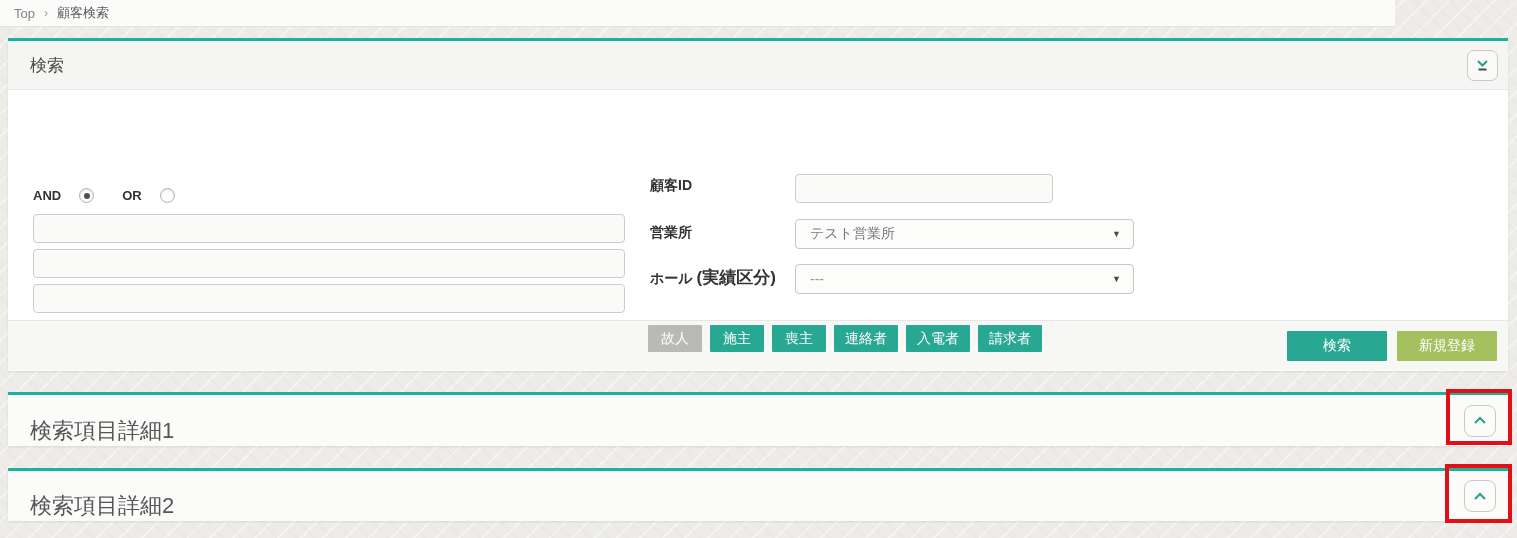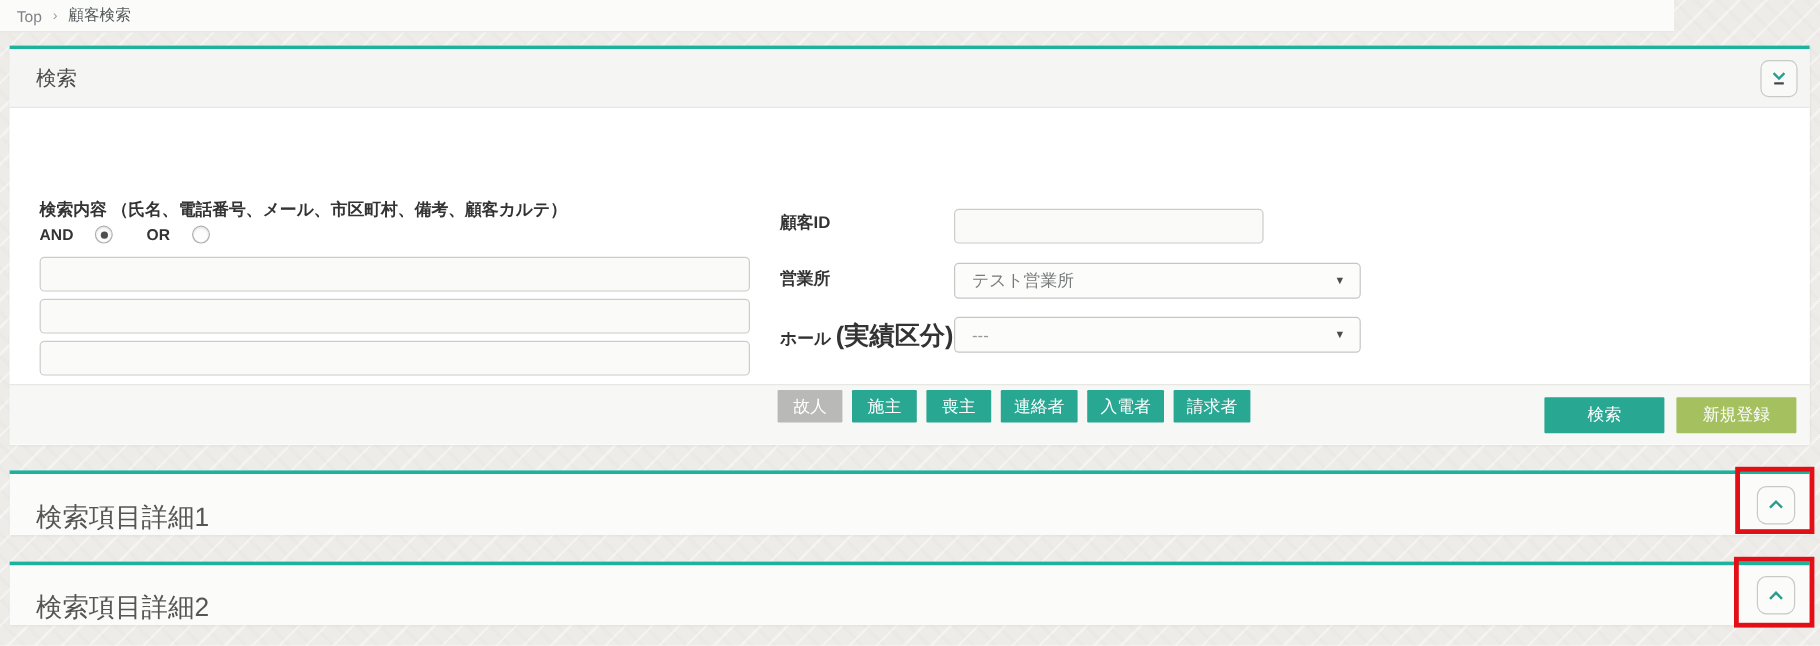--- a/index.html
+++ b/index.html
@@ -64,21 +64,21 @@
   }
   .kw-input {
     position:absolute; left:25px; width:592px; height:29px;
     border:1px solid #cccccb; border-radius:4px; background:#fafaf9;
     font-size:13px; padding:0 8px; color:#333; outline:none;
   }
   #kw1 { top:124px; } #kw2 { top:159px; } #kw3 { top:194px; }
 
   
   .fld-label { position:absolute; left:642px; font-size:14px; font-weight:bold; color:#333; }
-  .fld-label .big { font-size:21px; }
+  .fld-label .big { font-size:17px; }
   .cid-input {
     position:absolute; left:787px; top:84px; width:258px; height:29px;
     border:1px solid #cccccb; border-radius:4px; background:#fafaf9;
     font-size:13px; padding:0 8px; color:#333; outline:none;
   }
   .select-box {
     position:absolute; left:787px; width:339px; height:30px;
     border:1px solid #c6c6c4; border-radius:4px; background:#fcfcfb;
     display:flex; align-items:center; padding:0 12px 0 14px;
     font-size:14px; cursor:pointer;
@@ -137,21 +137,20 @@
     <div class="collapse-btn">
       <svg width="15" height="13" viewBox="0 0 15 13">
         <polyline points="3,2 7.5,6.5 12,2" fill="none" stroke="#2a9d8f" stroke-width="2"></polyline>
         <line x1="3.5" y1="10.5" x2="11.5" y2="10.5" stroke="#44484c" stroke-width="2"></line>
       </svg>
     </div>
   </div>
 
   <div class="panel-body">
 
-    <div class="kw-label">検索内容 （氏名、電話番号、メール、市区町村、備考、顧客カルテ）</div>
     <div class="andor">
       <span>AND</span>
       <span class="radio checked"></span>
       <span>OR</span>
       <span class="radio"></span>
     </div>
     <input id="kw1" class="kw-input" type="text" value="" style="">
     <input id="kw2" class="kw-input" type="text" value="" style="">
     <input id="kw3" class="kw-input" type="text" value="" style="">
 

